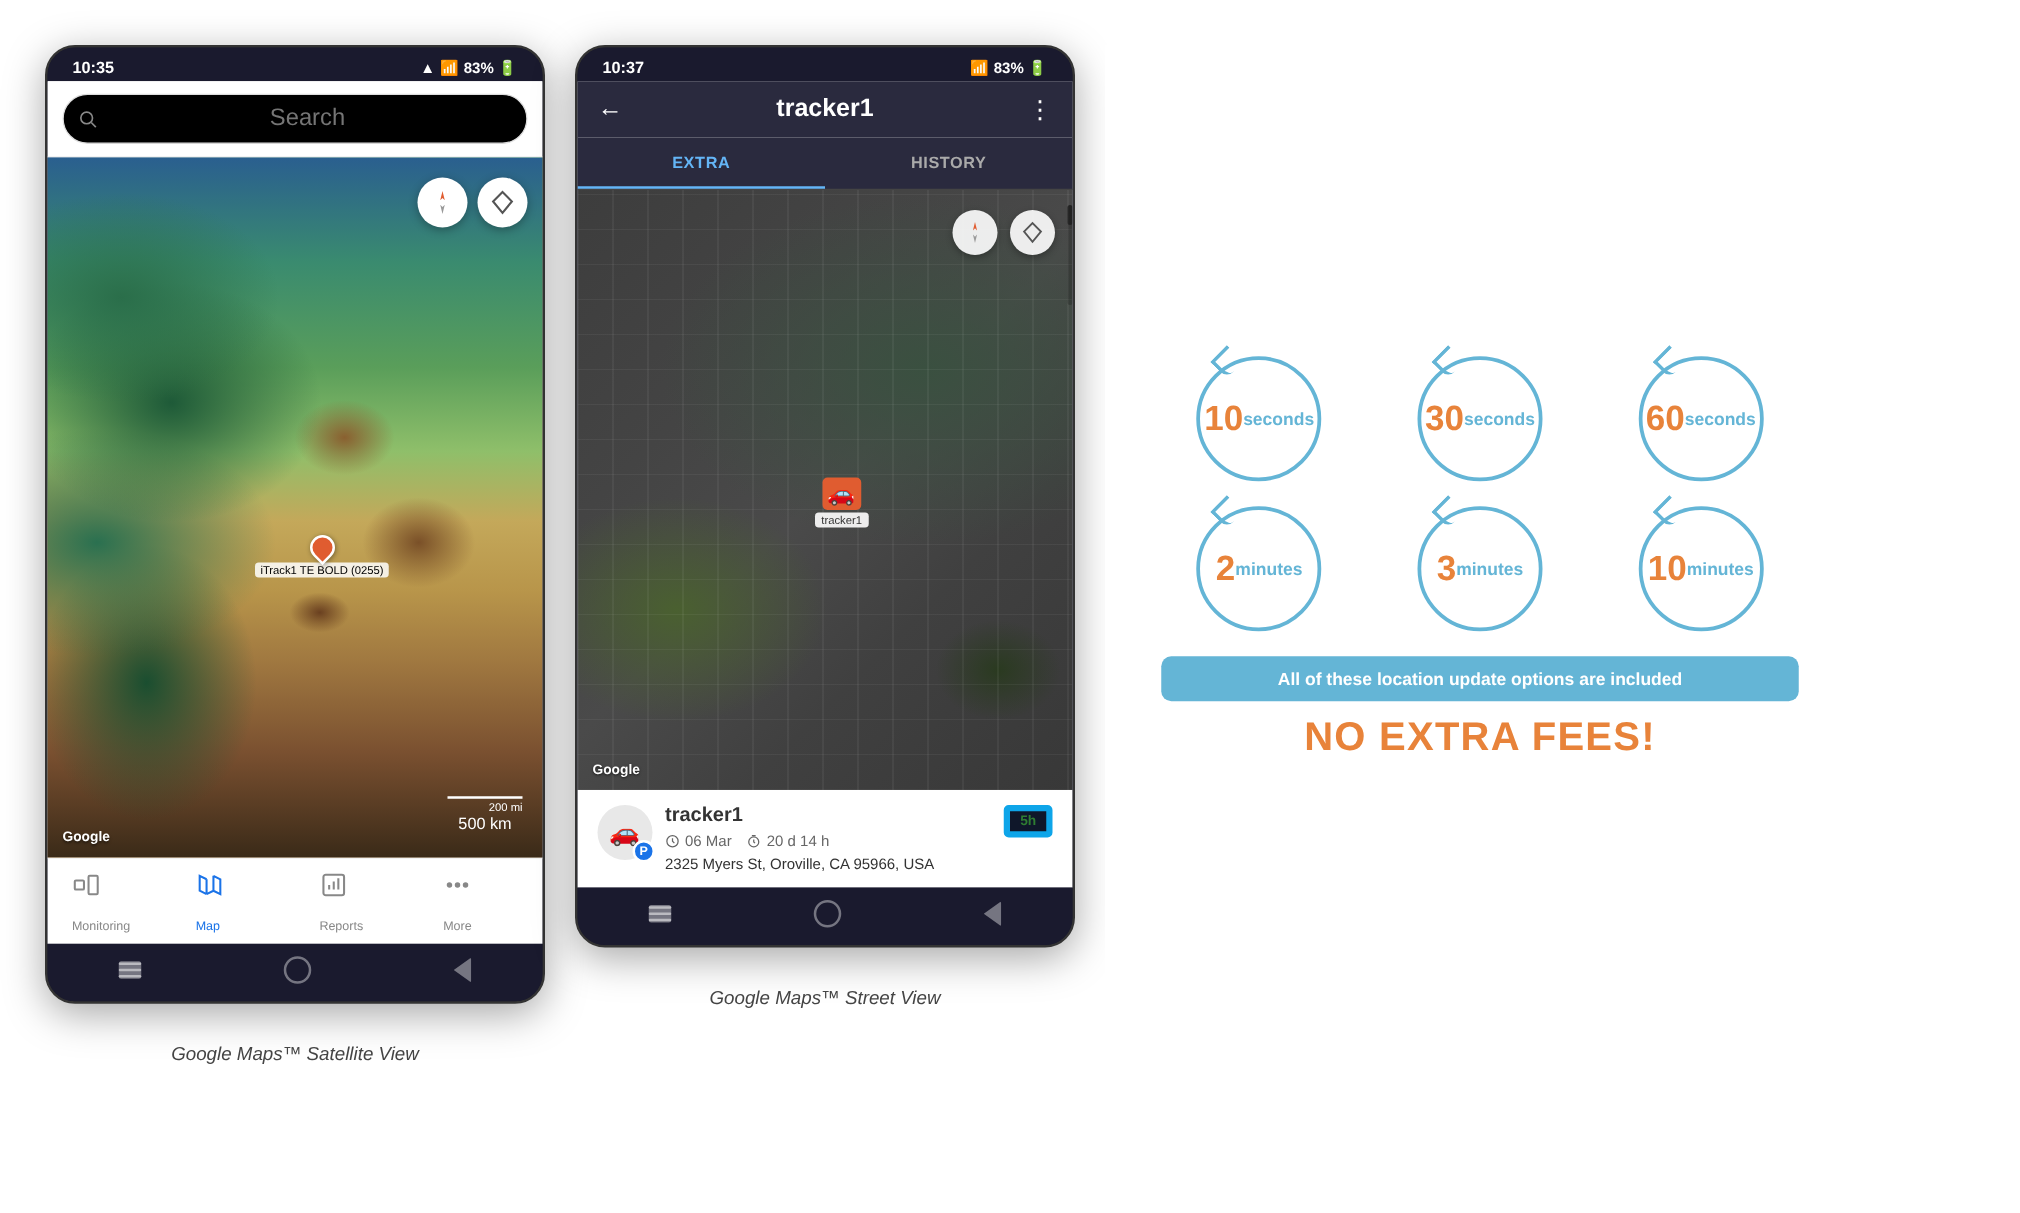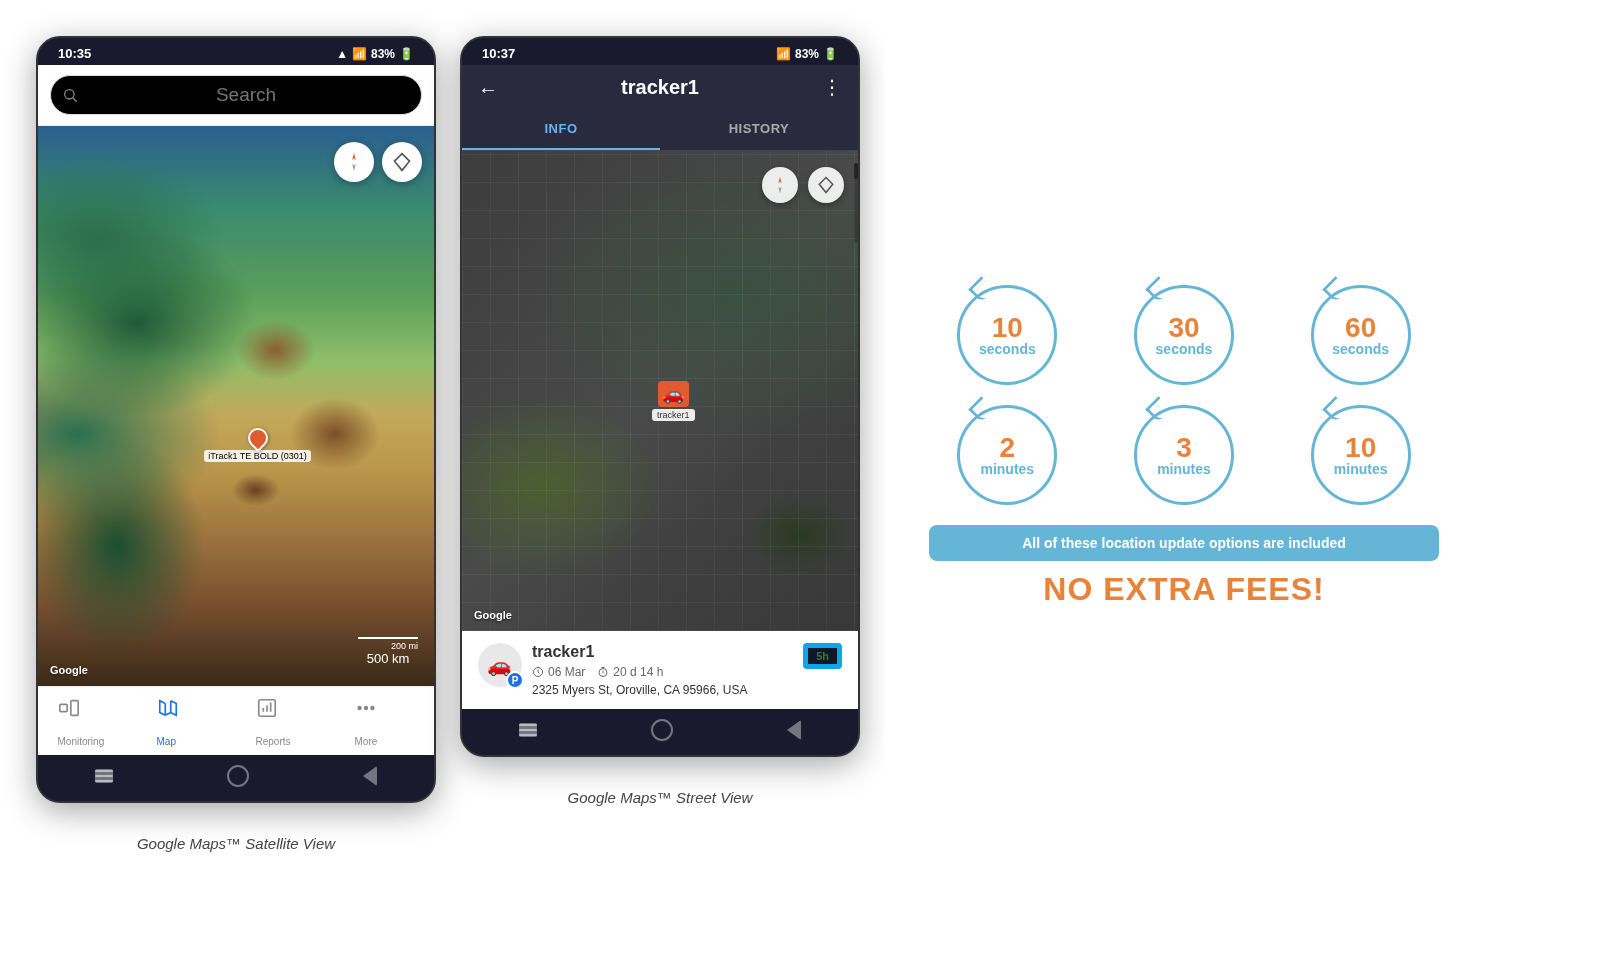--- a/index.html
+++ b/index.html
@@ -484,21 +484,21 @@
       align-items: center;
       gap: 6px;
     }
 
     .interval-circle {
       width: 100px;
       height: 100px;
       border-radius: 50%;
       border: 3px solid #64b5d6;
       display: flex;
-      flex-direction: column;
+      flex-direction: row;
       align-items: center;
       justify-content: center;
       position: relative;
       background: #fff;
     }
 
     .interval-circle::before {
       content: '';
       position: absolute;
       top: -8px;
@@ -600,21 +600,21 @@
             </svg>
           </div>
           <div class="map-navigate">
             <svg viewBox="0 0 24 24" width="20" height="20" fill="none" stroke="#555" stroke-width="2">
               <polygon points="3,11 12,2 21,11 12,22"></polygon>
             </svg>
           </div>
 
           <div class="map-pin">
             <div class="map-pin-icon"></div>
-            <div class="map-pin-label">iTrack1 TE BOLD (0301)</div>
+            <div class="map-pin-label">iTrack1 TE BOLD (0255)</div>
           </div>
 
           <div class="google-logo">Google</div>
 
           <div class="map-scale">
             <div class="scale-line"></div>
             <div style="font-size:9px;color:#fff;">200 mi</div>
             <div style="font-size:13px;color:#fff;text-align:center;">500 km</div>
           </div>
         </div>
@@ -680,21 +680,21 @@
 
       <div class="phone2-body">
 
         <div class="tracker-header">
           <span style="font-size:20px;cursor:pointer;color:#fff;">←</span>
           <span class="tracker-title">tracker1</span>
           <span style="font-size:20px;cursor:pointer;color:#fff;">⋮</span>
         </div>
 
         <div class="tracker-tabs">
-          <div class="tracker-tab active">INFO</div>
+          <div class="tracker-tab active">EXTRA</div>
           <div class="tracker-tab">HISTORY</div>
         </div>
 
         <div class="map2-container">
           <div class="map2-satellite"></div>
           <div class="parking-lot"></div>
 
           <div class="map2-compass">
             <svg viewBox="0 0 24 24" width="20" height="20">
               <polygon points="12,2 14,10 12,8 10,10" fill="#e05c30"></polygon>

